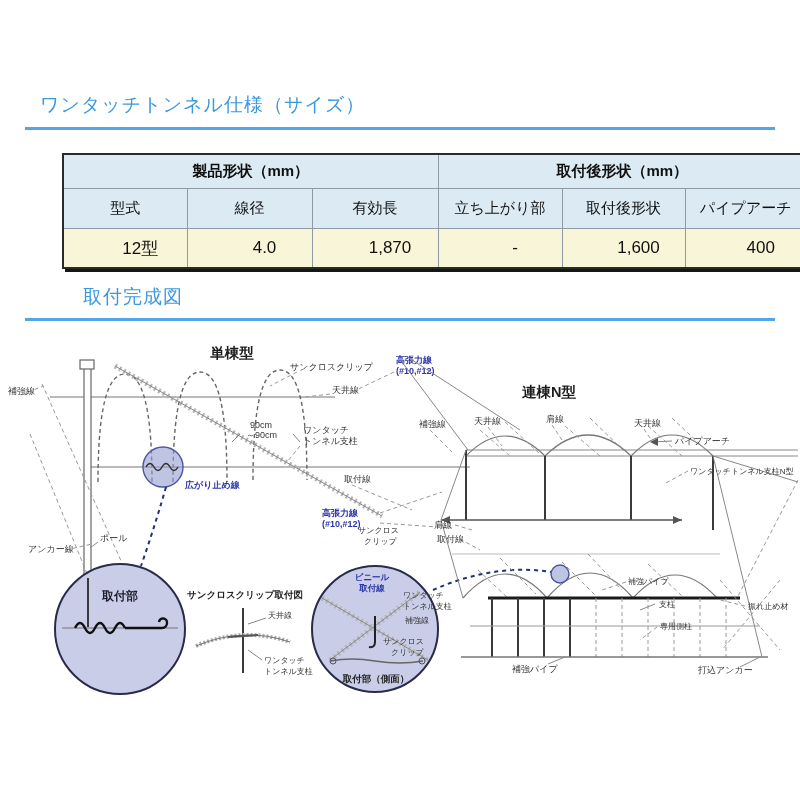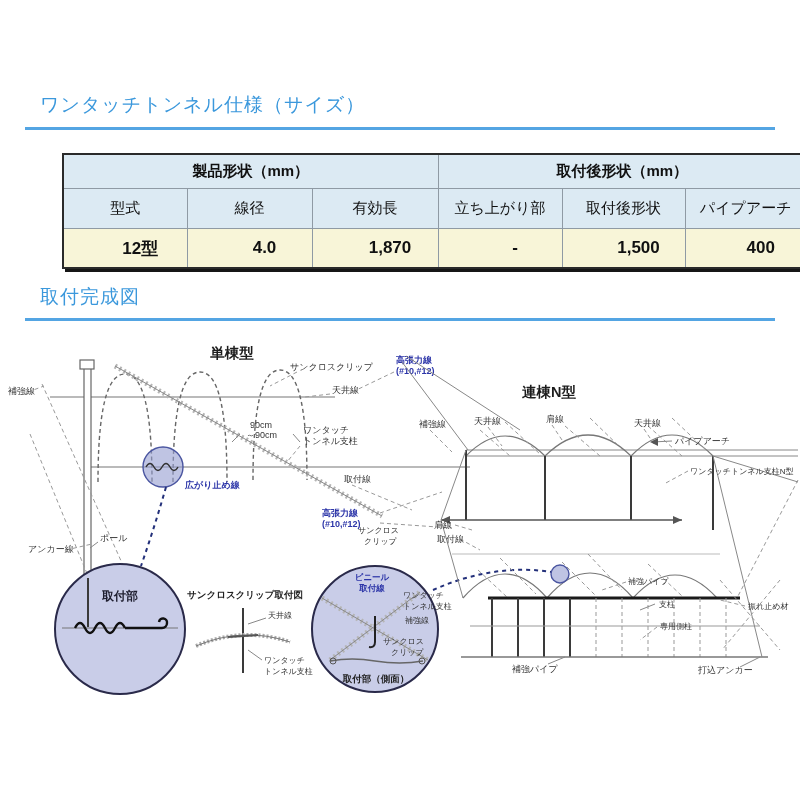--- a/index.html
+++ b/index.html
@@ -1,30 +1,30 @@
 <!DOCTYPE html>
 <html><head>
 <meta charset="utf-8">
 <style>
   html,body{margin:0;padding:0;background:#fff;}
   #page{position:relative;width:800px;height:800px;background:#ffffff;overflow:hidden;
         font-family:"Liberation Sans",sans-serif;}
   .sec-title{position:absolute;left:40px;color:#3b98dc;font-size:19px;font-weight:normal;letter-spacing:1px;}
   #title1{top:92px;}
-  #title2{top:284px;}
+  #title2{top:284px;margin-left:43px;}
   .rule{position:absolute;left:25px;width:750px;height:3px;background:#54a5e3;}
   #rule1{top:127px;}
   #rule2{top:318px;}
   #spec-table{position:absolute;left:27px;top:153px;width:744px;border-collapse:collapse;
               border:2px solid #2a2a2a;box-shadow:3px 3px 0 #161616;table-layout:fixed;margin-left:35px;}
   #spec-table th,#spec-table td{border:1px solid #8f9aa4;text-align:center;color:#111;
               font-family:"Liberation Sans",sans-serif;}
   #spec-table .group-row th{background:#dceaf3;height:31px;font-size:15px;font-weight:bold;}
   #spec-table .col-row th{background:#dceaf3;height:37px;font-size:15px;font-weight:normal;}
-  #spec-table .data-row td{background:#f8f5d8;height:36px;font-size:17px;font-weight:bold;padding-left:31px;}
+  #spec-table .data-row td{background:#f8f5d8;height:36px;font-size:17px;font-weight:normal;padding-left:31px;}
   #diagram{position:absolute;left:0;top:330px;}
   text{font-family:"Liberation Sans",sans-serif;fill:#333;}
   .lbl{font-size:9px;}
   .lbl-s{font-size:8px;}
   .lbl-b{font-size:9px;fill:#2c35a8;font-weight:bold;}
   .lbl-bs{font-size:8.5px;fill:#2c35a8;font-weight:bold;}
   .dtitle{font-size:14.5px;font-weight:bold;fill:#1d1d1d;}
   .inlbl{font-size:12px;font-weight:bold;fill:#1d1d2e;}
   .sublbl{font-size:9.5px;font-weight:bold;fill:#222;}
   .st{stroke:#777;stroke-width:1.2;fill:none;}
@@ -67,21 +67,21 @@
         <th>取付後形状</th>
         <th>パイプアーチ</th>
       </tr>
     </thead>
     <tbody>
       <tr class="data-row">
         <td>12型</td>
         <td>4.0</td>
         <td>1,870</td>
         <td>-</td>
-        <td>1,500</td>
+        <td>1,600</td>
         <td>400</td>
       </tr>
     </tbody>
   </table>
 
   <div class="sec-title" id="title2">取付完成図</div>
   <div class="rule" id="rule2"></div>
 
   <svg id="diagram" width="800" height="460" viewBox="0 0 800 460" xmlns="http://www.w3.org/2000/svg">
 

